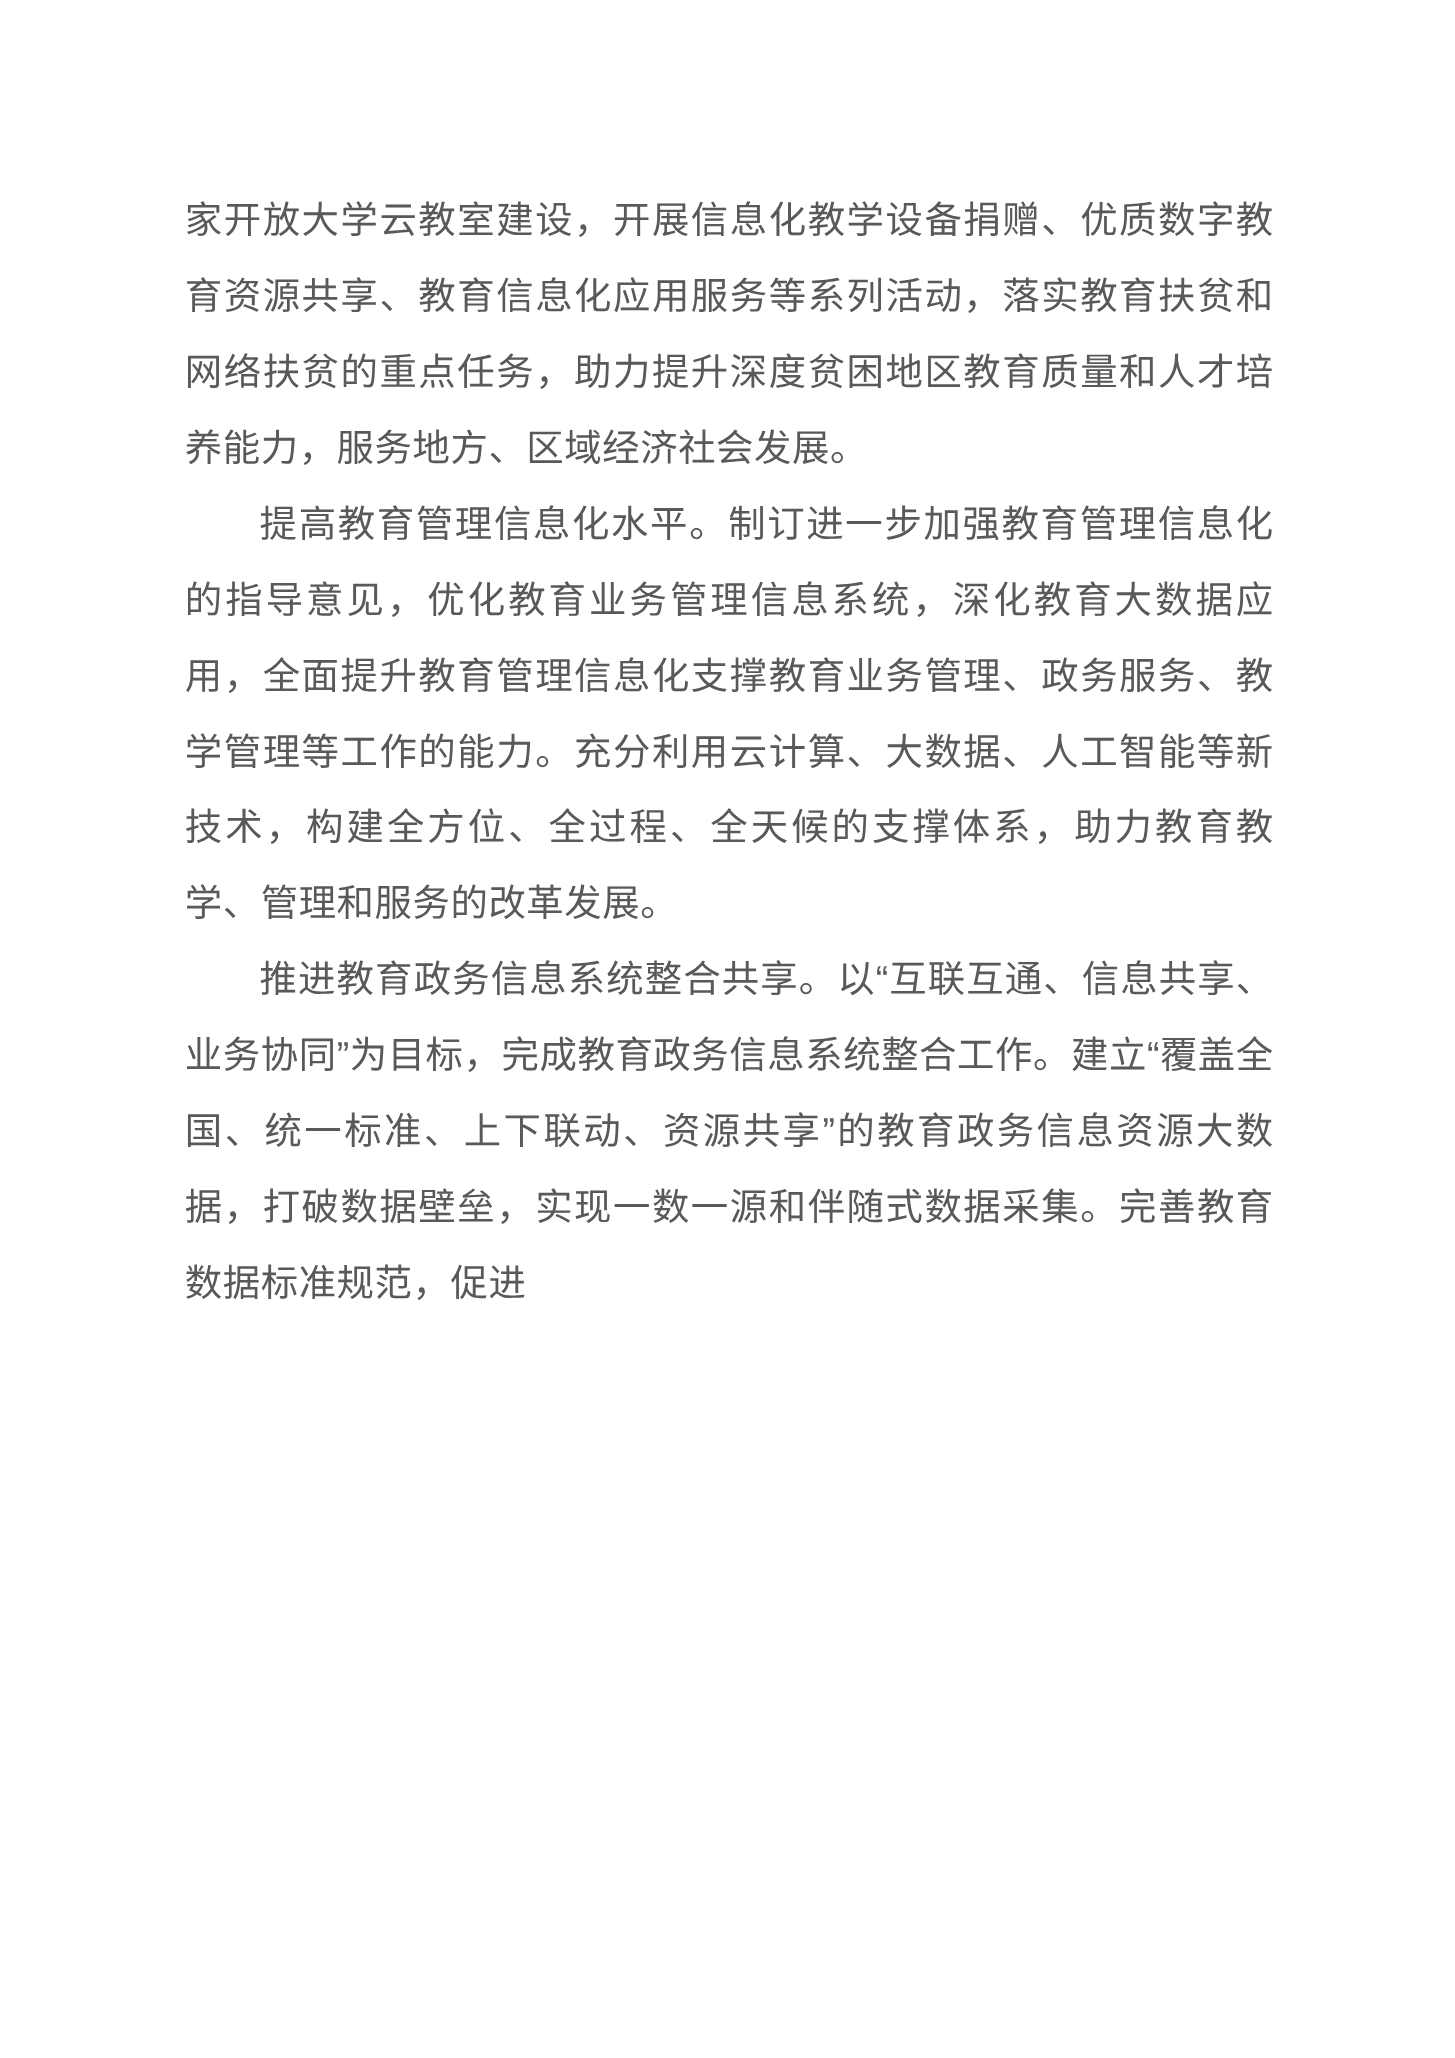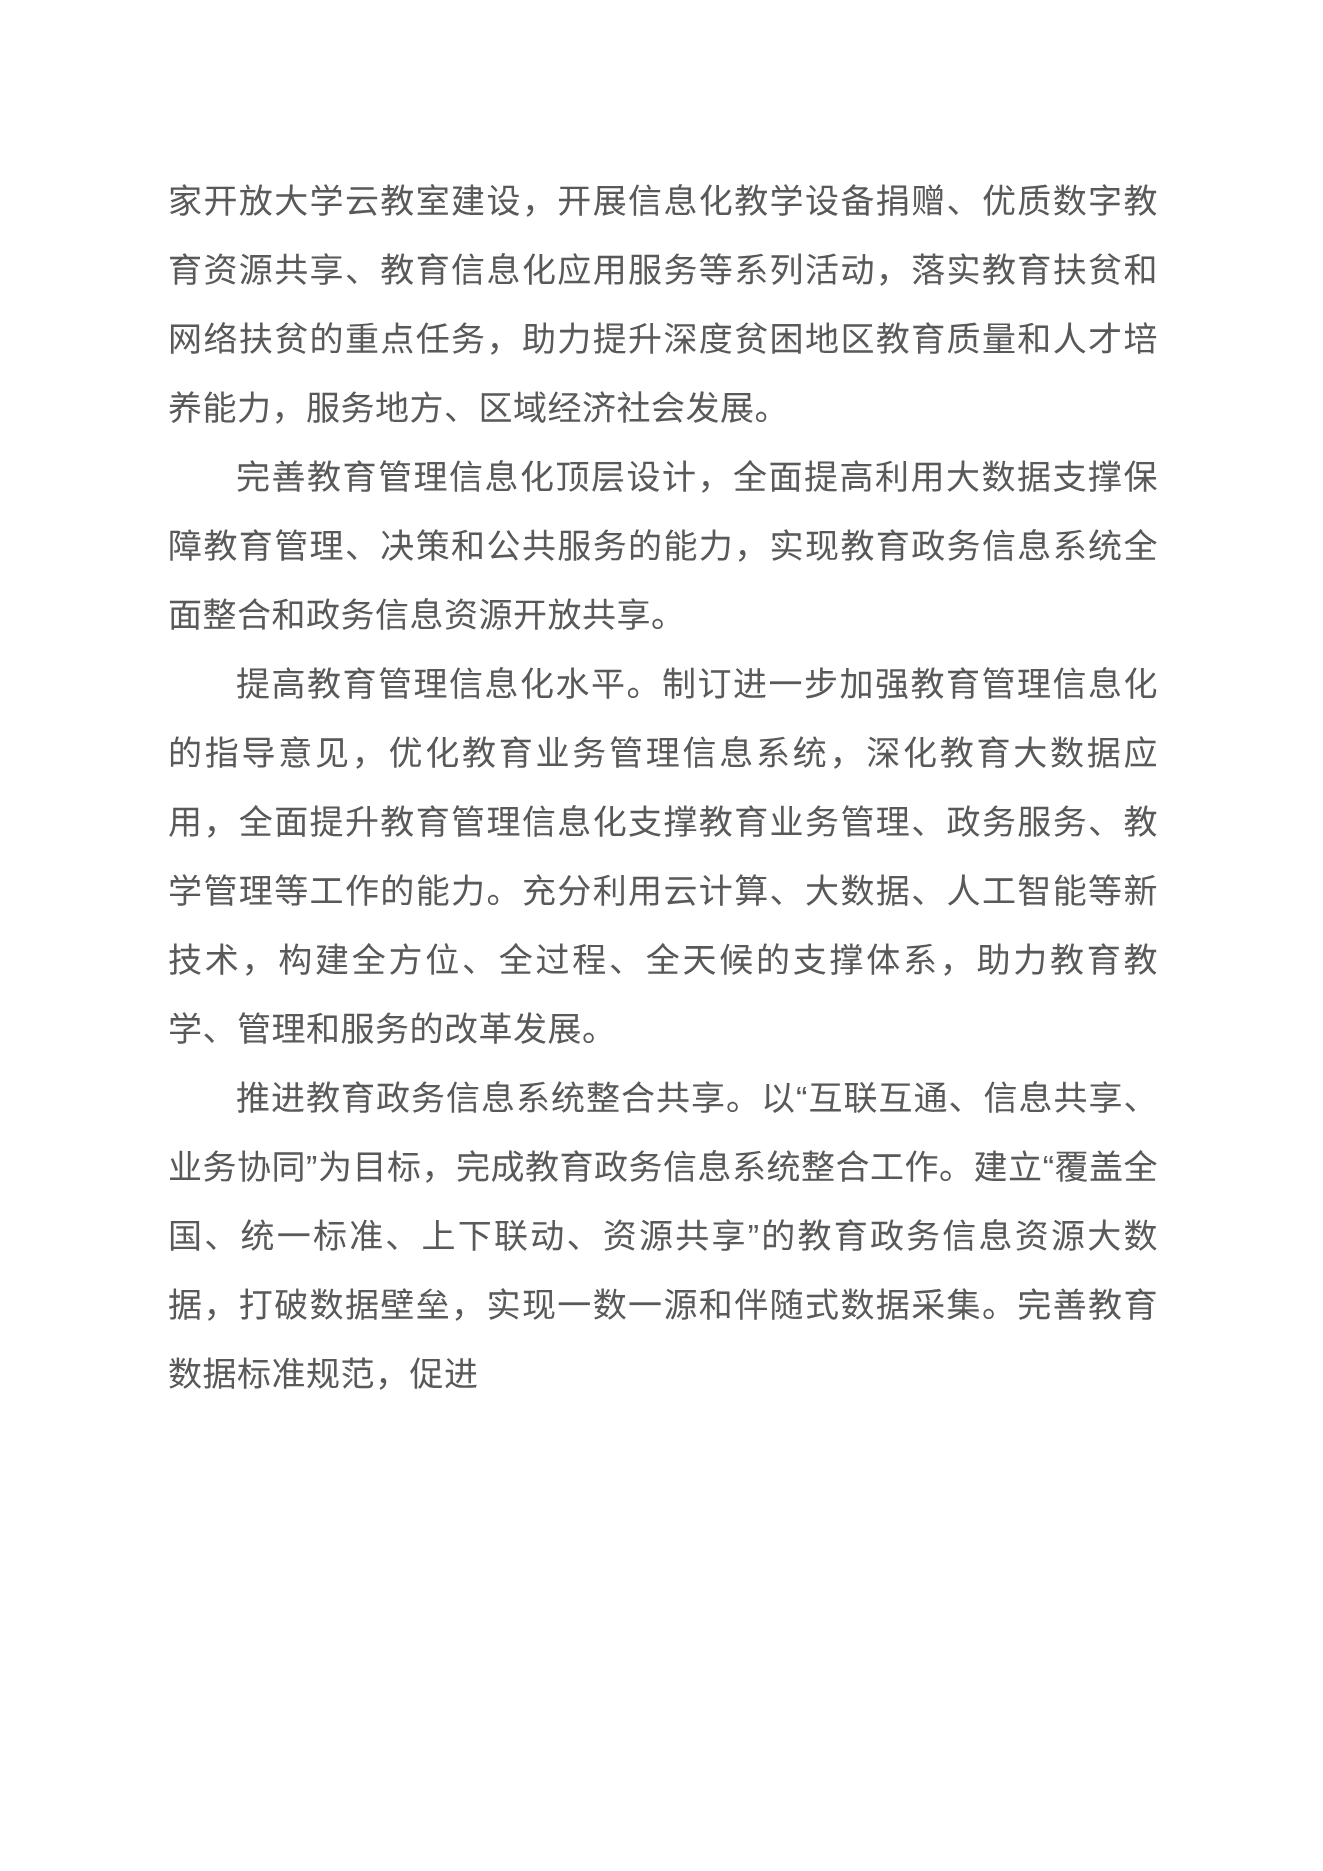--- a/index.html
+++ b/index.html
@@ -34,17 +34,16 @@
   .para.indent {
     text-indent: 2em;
   }
 </style>
 </head>
 <body>
 
 <div class="page">
   <div class="content">
     <p class="para">家开放大学云教室建设，开展信息化教学设备捐赠、优质数字教育资源共享、教育信息化应用服务等系列活动，落实教育扶贫和网络扶贫的重点任务，助力提升深度贫困地区教育质量和人才培养能力，服务地方、区域经济社会发展。</p>
-    <p class="para indent">完善教育管理信息化顶层设计，全面提高利用大数据支撑保障教育管理、决策和公共服务的能力，实现教育政务信息系统全面整合和政务信息资源开放共享。</p>
     <p class="para indent">提高教育管理信息化水平。制订进一步加强教育管理信息化的指导意见，优化教育业务管理信息系统，深化教育大数据应用，全面提升教育管理信息化支撑教育业务管理、政务服务、教学管理等工作的能力。充分利用云计算、大数据、人工智能等新技术，构建全方位、全过程、全天候的支撑体系，助力教育教学、管理和服务的改革发展。</p>
     <p class="para indent">推进教育政务信息系统整合共享。以“互联互通、信息共享、业务协同”为目标，完成教育政务信息系统整合工作。建立“覆盖全国、统一标准、上下联动、资源共享”的教育政务信息资源大数据，打破数据壁垒，实现一数一源和伴随式数据采集。完善教育数据标准规范，促进</p>
   </div>
 </div>
 
 </body></html>

